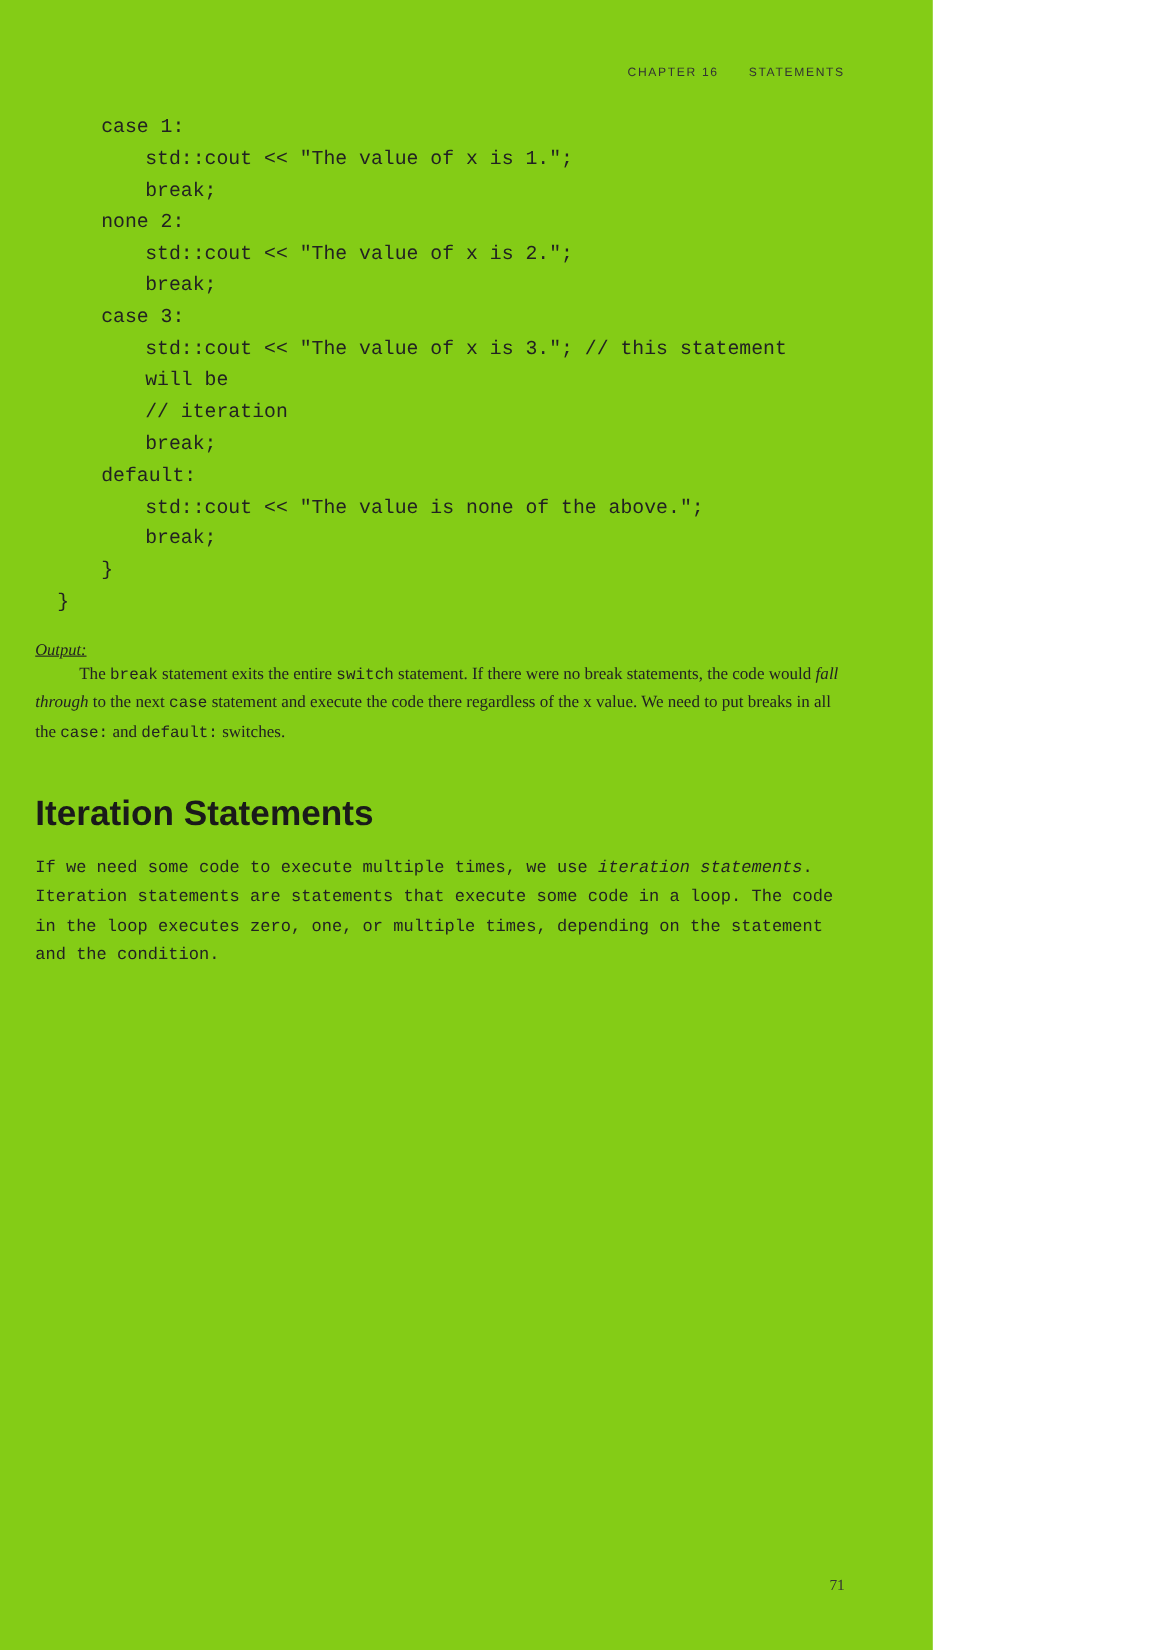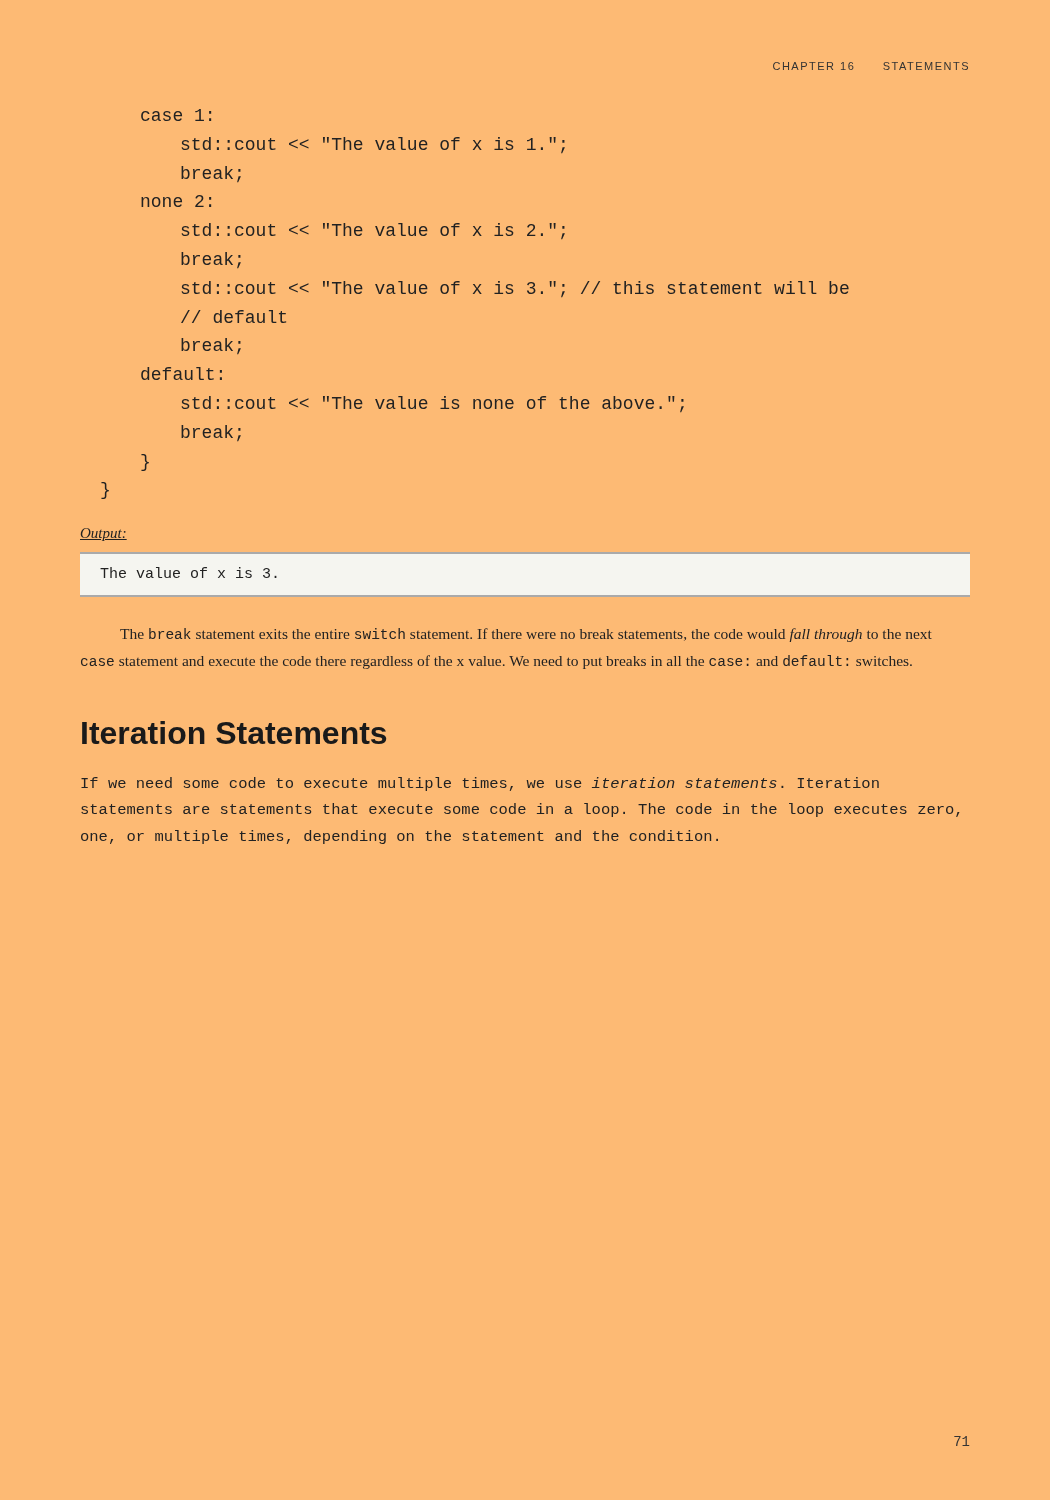--- a/index.html
+++ b/index.html
@@ -10,24 +10,24 @@
 
     body {
       background: #ffffff;
       font-family: Georgia, 'Times New Roman', serif;
       width: 1050px;
       min-height: 1500px;
       position: relative;
     }
 
     .page {
-      width: 1050px;
+      width: 848px;
       min-height: 1500px;
-      background: #fdba74;
-      padding: 60px 80px 80px 80px;
+      background: #84cc16;
+      padding: 60px 80px 80px 32px;
       position: relative;
     }
 
     .header {
       display: flex;
       justify-content: flex-end;
       margin-bottom: 30px;
       padding-bottom: 0px;
     }
 
@@ -105,21 +105,21 @@
       line-height: 1.7;
       color: #222222;
       margin-bottom: 8px;
       text-indent: 0;
     }
 
     .page-number {
       position: absolute;
       bottom: 50px;
       right: 80px;
-      font-family: Liberation Mono, monospace;
+      font-family: Liberation Serif, serif;
       font-size: 14px;
       color: #333333;
     }
 
     .code-indent-1 {
       padding-left: 40px;
     }
     .code-indent-2 {
       padding-left: 80px;
     }
@@ -140,35 +140,33 @@
     </span>
   </div>
 
   <div class="code-block">
     <span class="code-line code-indent-1">case 1:</span>
     <span class="code-line code-indent-2">std::cout &lt;&lt; "The value of x is 1.";</span>
     <span class="code-line code-indent-2">break;</span>
     <span class="code-line code-indent-1">none 2:</span>
     <span class="code-line code-indent-2">std::cout &lt;&lt; "The value of x is 2.";</span>
     <span class="code-line code-indent-2">break;</span>
+    <span class="code-line code-indent-1">case 3:</span>
     <span class="code-line code-indent-2">std::cout &lt;&lt; "The value of x is 3."; // this statement will be</span>
-    <span class="code-line code-indent-2">// default</span>
+    <span class="code-line code-indent-2">// iteration</span>
     <span class="code-line code-indent-2">break;</span>
     <span class="code-line code-indent-1">default:</span>
     <span class="code-line code-indent-2">std::cout &lt;&lt; "The value is none of the above.";</span>
     <span class="code-line code-indent-2">break;</span>
     <span class="code-line code-indent-1">}</span>
     <span class="code-line">}</span>
   </div>
 
   <p class="output-label">Output:</p>
 
-  <div class="output-box">
-    <span>The value of x is 3.</span>
-  </div>
 
   <p class="paragraph">
     The <span class="inline-code">break</span> statement exits the entire <span class="inline-code">switch</span> statement. If there were no break statements, the code would <span class="italic-text">fall through</span> to the next <span class="inline-code">case</span> statement and execute the code there regardless of the x value. We need to put breaks in all the <span class="inline-code">case:</span> and <span class="inline-code">default:</span> switches.
   </p>
 
   <h2 class="section-heading">Iteration Statements</h2>
 
   <p class="section-paragraph">
     If we need some code to execute multiple times, we use <span class="italic-text">iteration statements</span>. Iteration statements are statements that execute some code in a loop. The code in the loop executes zero, one, or multiple times, depending on the statement and the condition.
   </p>

